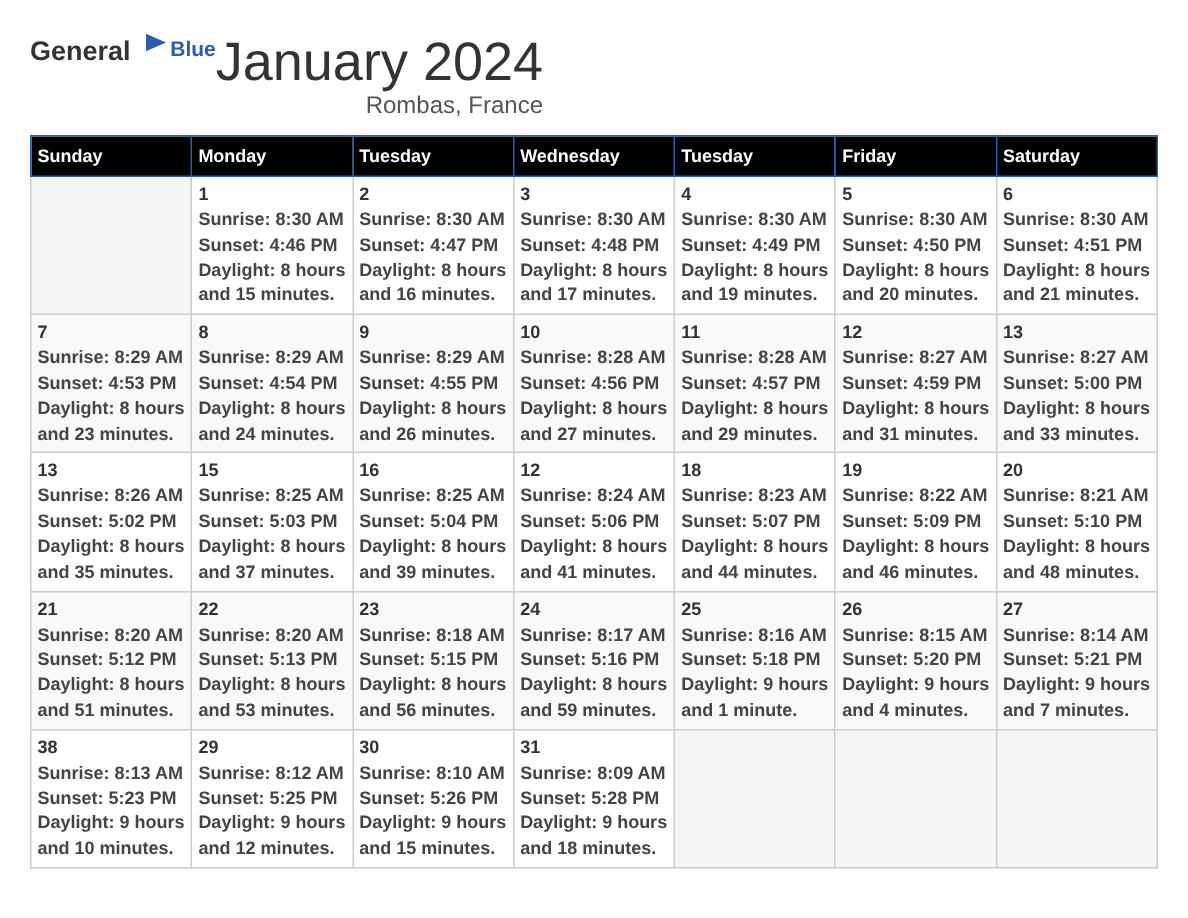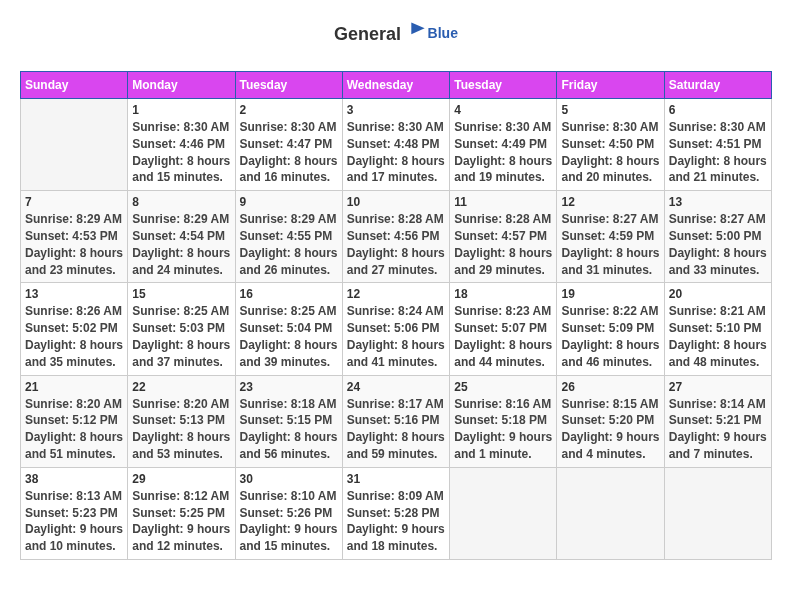--- a/index.html
+++ b/index.html
@@ -5,23 +5,23 @@
     * { box-sizing: border-box; margin: 0; padding: 0; }
     body {
       font-family: Arial, sans-serif;
       background: #fff;
       width: 792px;
       min-height: 612px;
       padding: 20px;
     }
     .header-area {
       display: flex;
-      justify-content: center;
+      justify-content: flex-start;
       align-items: flex-start;
-      margin-bottom: 26px;
+      margin-bottom: 10px;
     }
     .logo {
       display: flex;
       align-items: center;
     }
     .logo-text-general {
       font-size: 18px;
       font-weight: bold;
       color: #333;
     }
@@ -46,21 +46,21 @@
     .calendar-subtitle {
       font-size: 16px;
       color: #555;
     }
     table {
       width: 100%;
       border-collapse: collapse;
       font-size: 11px;
     }
     thead tr th {
-      background-color: #d946ef;
+      background-color: #000000;
       color: #fff;
       padding: 6px 4px;
       text-align: left;
       font-weight: bold;
       font-size: 12px;
       border: 1px solid #2a5db0;
     }
     tbody tr td {
       vertical-align: top;
       border: 1px solid #ccc;
@@ -97,20 +97,22 @@
       <span class="logo-text-general">General</span>
       <svg class="logo-icon" viewBox="0 0 24 24">
         <polygon points="4,3 20,10 4,17" fill="#2a5db0"></polygon>
       </svg>
     </div>
     <div>
       <span class="logo-text-blue">Blue</span>
     </div>
   </div>
   <div class="title-area">
+    <div class="calendar-title">January 2024</div>
+    <div class="calendar-subtitle">Rombas, France</div>
   </div>
 </div>
 
 <table>
   <thead>
     <tr>
     <th>Sunday</th>
         <th>Monday</th>
         <th>Tuesday</th>
         <th>Wednesday</th>

